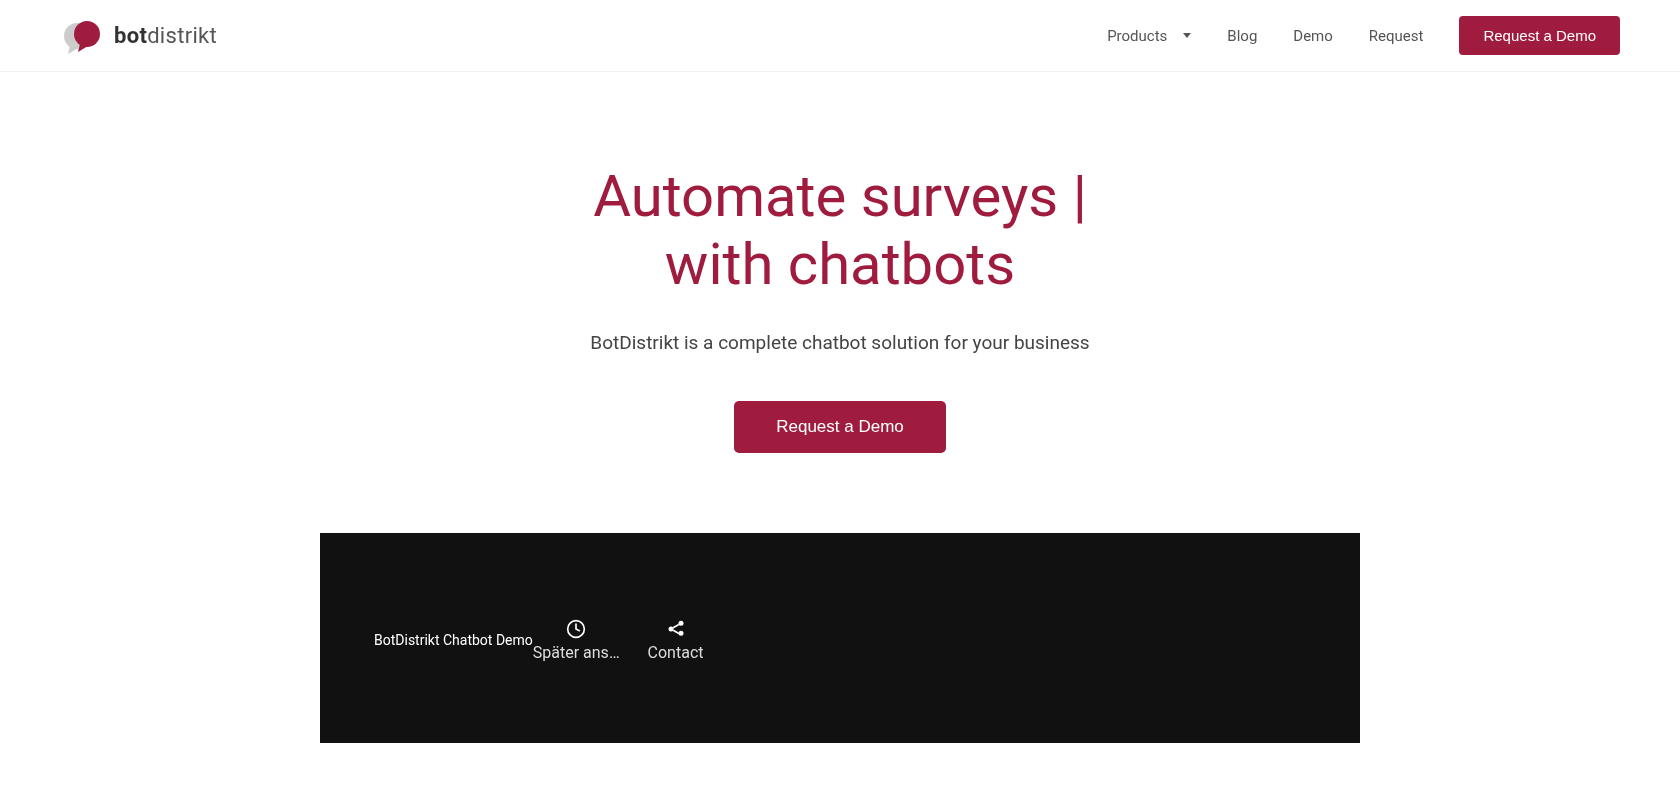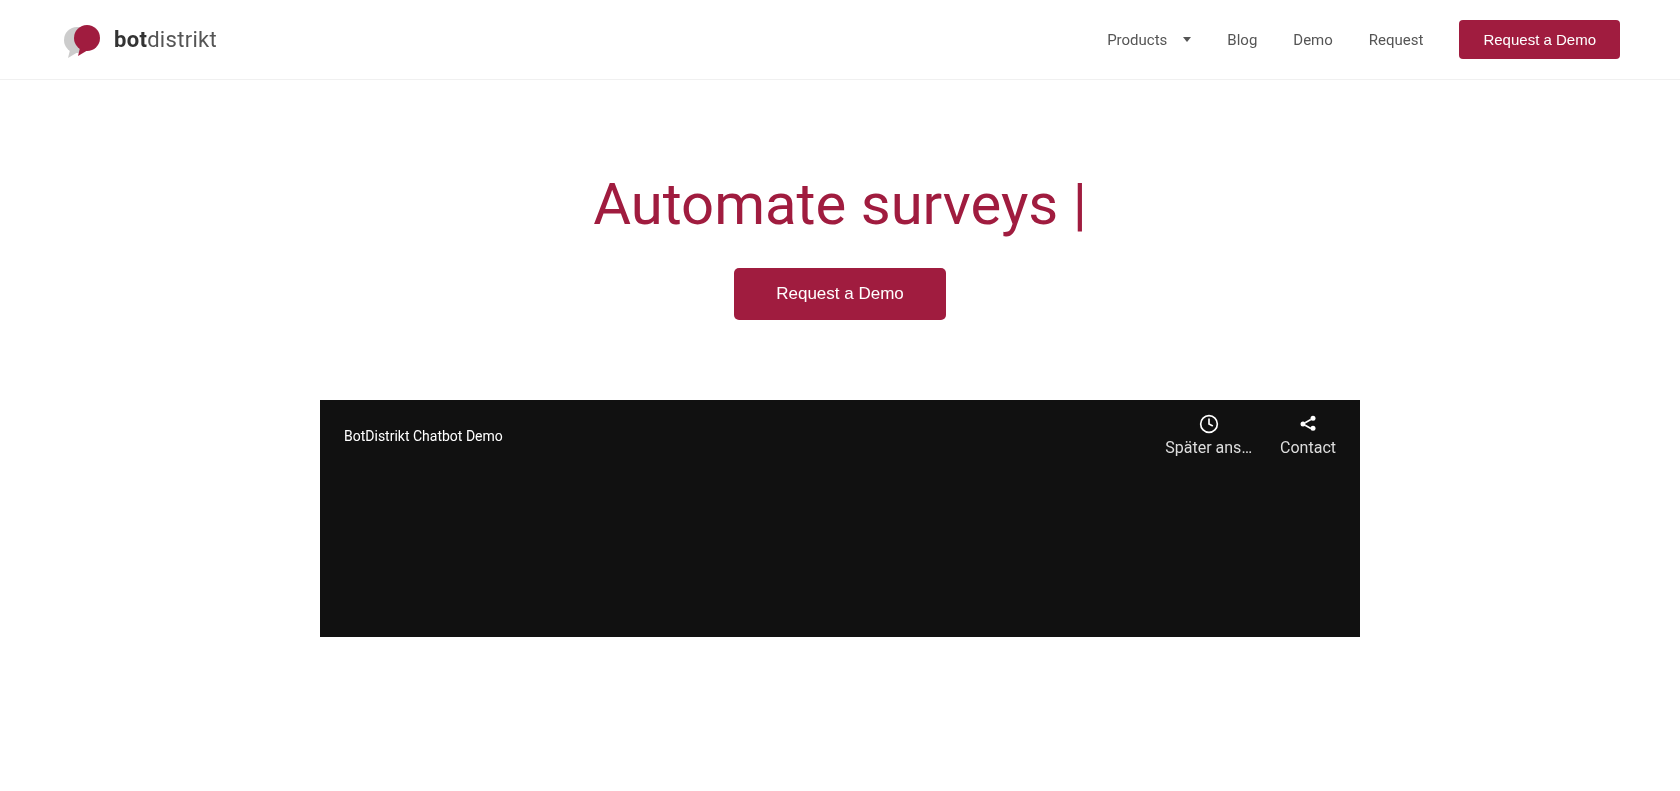--- a/index.html
+++ b/index.html
@@ -4,21 +4,21 @@
   <style>
     *, *::before, *::after { box-sizing: border-box; margin: 0; padding: 0; }
     body { font-family: -apple-system, BlinkMacSystemFont, 'Segoe UI', Roboto, sans-serif; background: #fff; color: #333; }
 
     
     nav {
       display: flex;
       align-items: center;
       justify-content: space-between;
       padding: 0 60px;
-      height: 80px;
+      height: 72px;
       border-bottom: 1px solid #f0f0f0;
     }
     .logo-area {
       display: flex;
       align-items: center;
       gap: 10px;
       text-decoration: none;
     }
     .logo-icon {
       width: 44px;
@@ -106,21 +106,21 @@
 
     
     .video-section {
       margin: 20px auto 0;
       width: 100%;
       max-width: 1040px;
       background: #111;
       min-height: 210px;
       position: relative;
       display: flex;
-      flex-direction: column;
+      padding-left: 30px;
     }
     .video-toolbar {
       display: flex;
       justify-content: space-between;
       align-items: center;
       padding: 14px 24px 10px;
       color: #fff;
     }
     .video-title-text {
       font-size: 14px;
@@ -192,21 +192,23 @@
     </li>
     <li>
       <button class="btn-demo-nav">Request a Demo</button>
     </li>
   </ul>
 </nav>
 
 <section class="hero">
   <h1 class="hero-title">
     <span>Automate surveys |</span><br>
+    <span>with chatbots</span>
   </h1>
+  <p class="hero-subtitle">BotDistrikt is a complete chatbot solution for your business</p>
   <button class="btn-demo-hero">Request a Demo</button>
 </section>
 
 <div style="display:flex;justify-content:center;padding:0 20px;">
   <div class="video-section">
     <div class="video-toolbar">
       <span class="video-title-text">BotDistrikt Chatbot Demo</span>
       <div class="video-actions">
         <div class="video-action-item">
 

